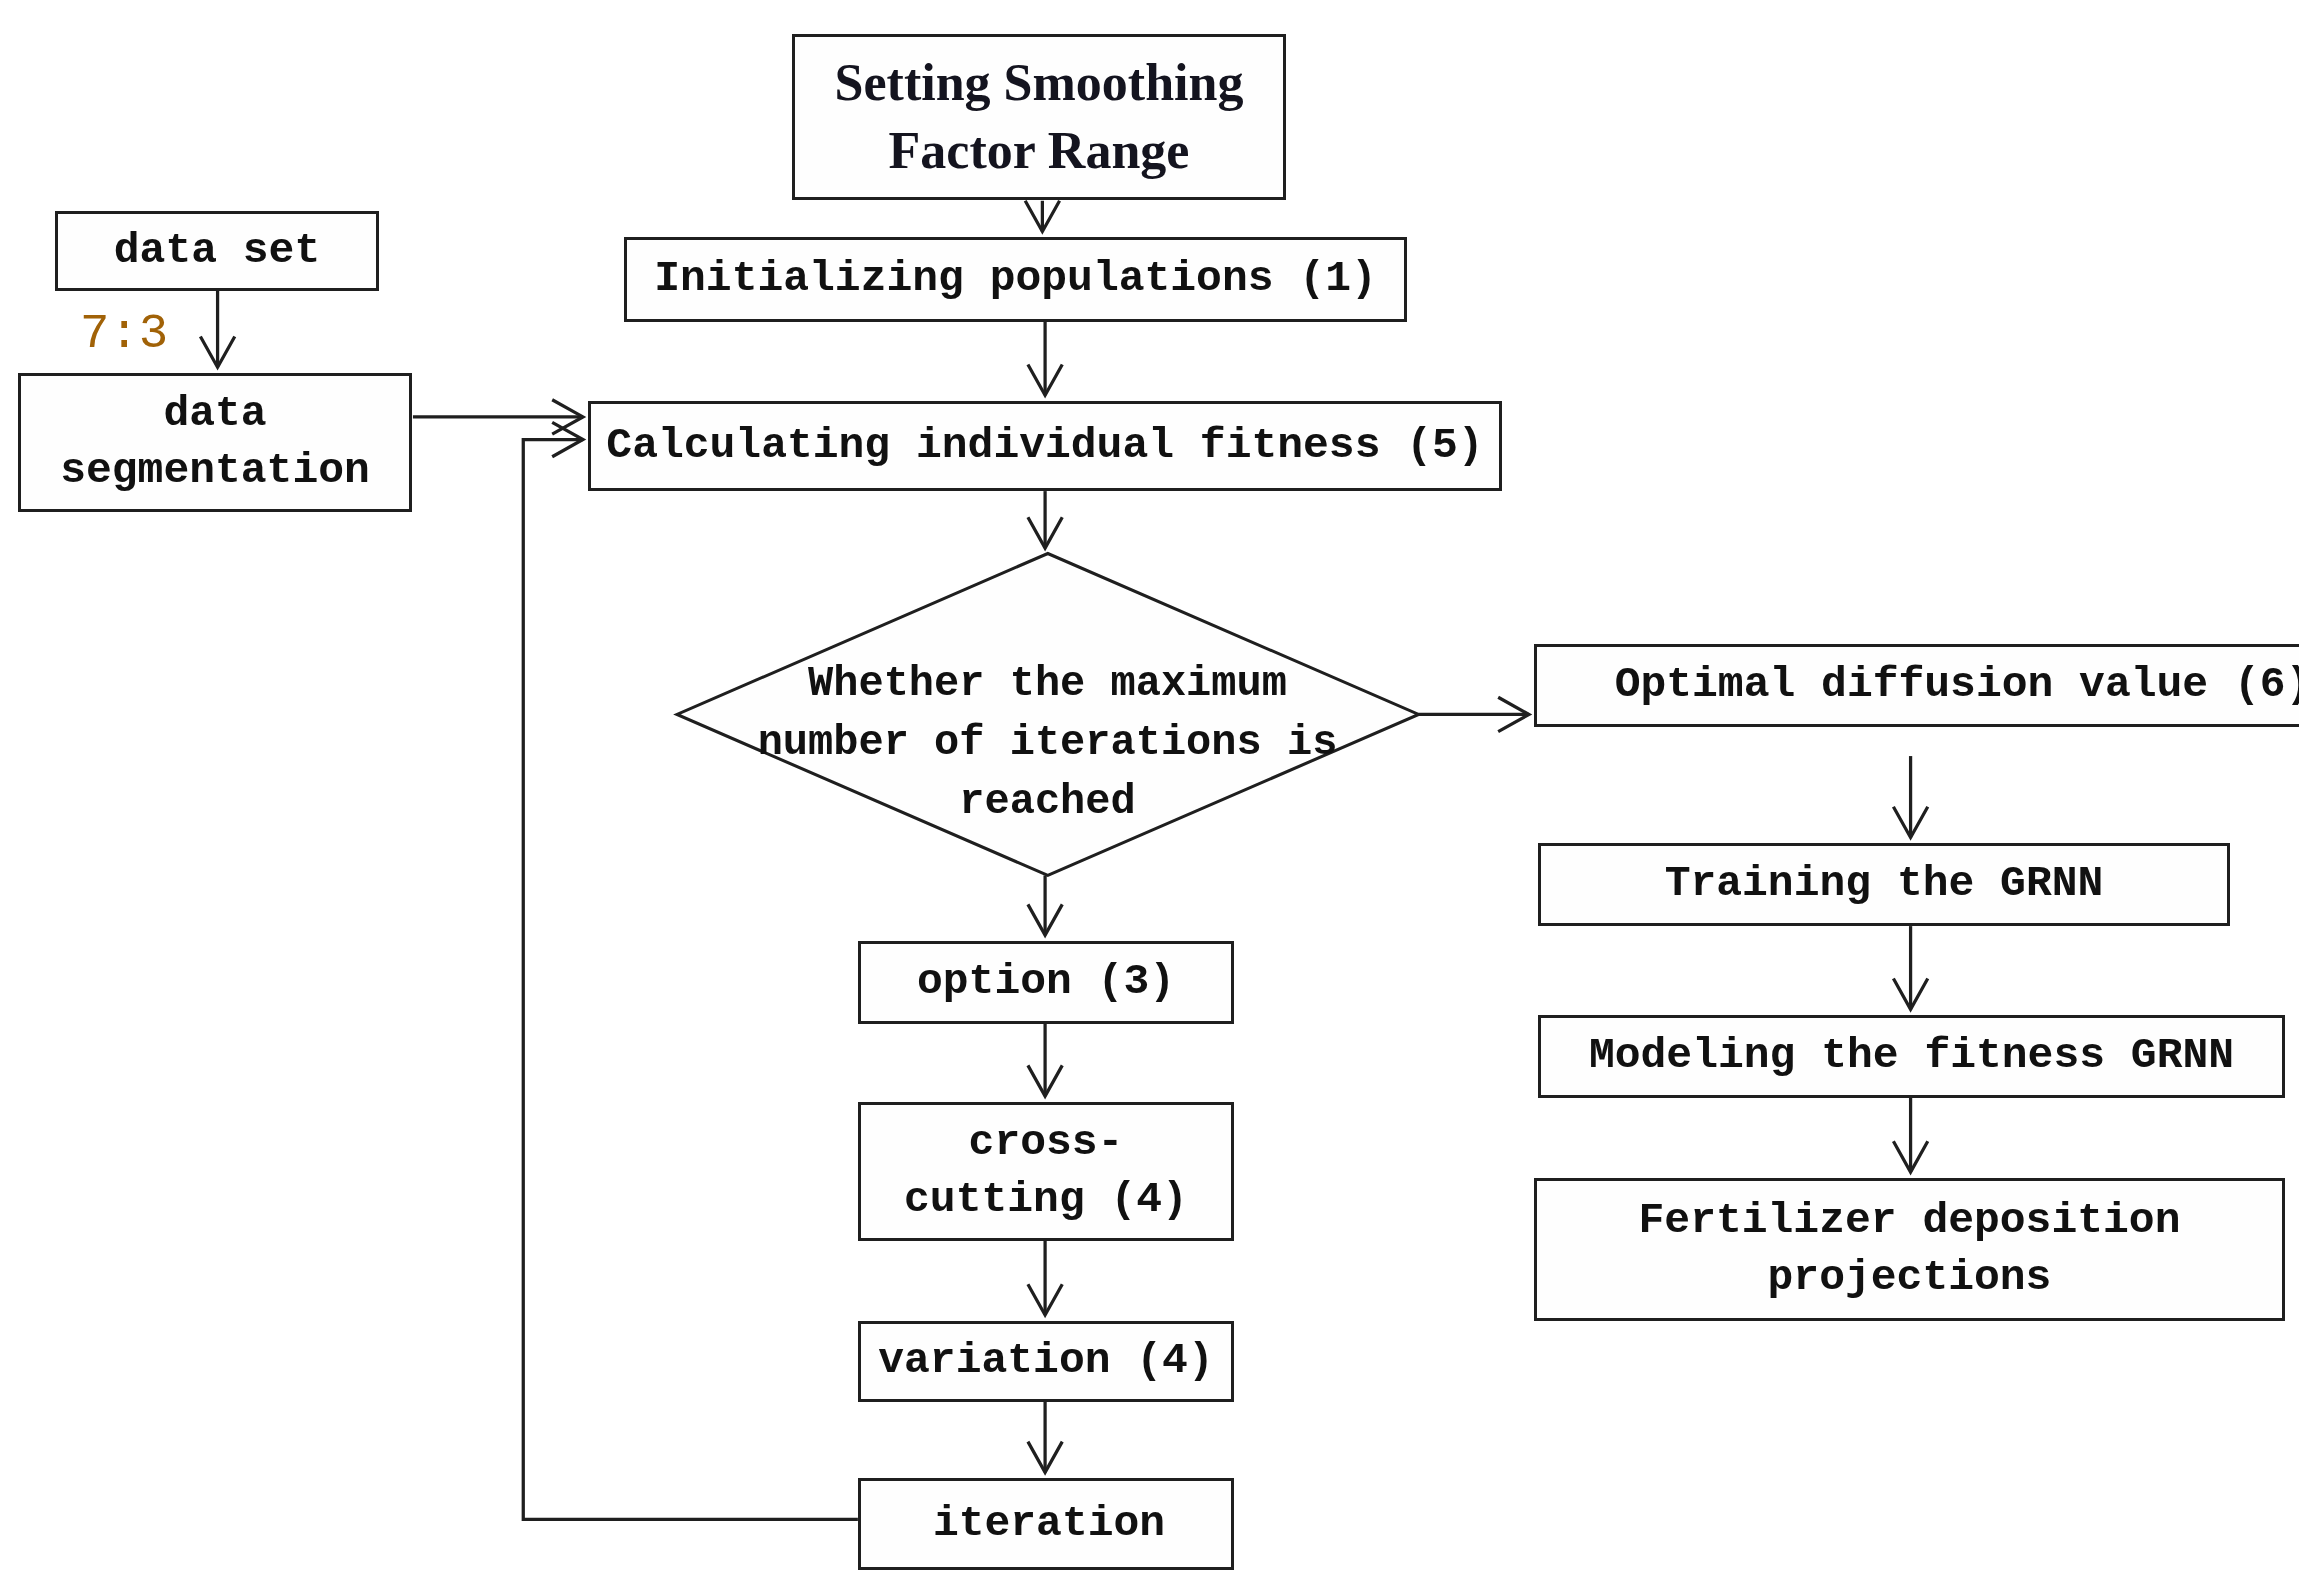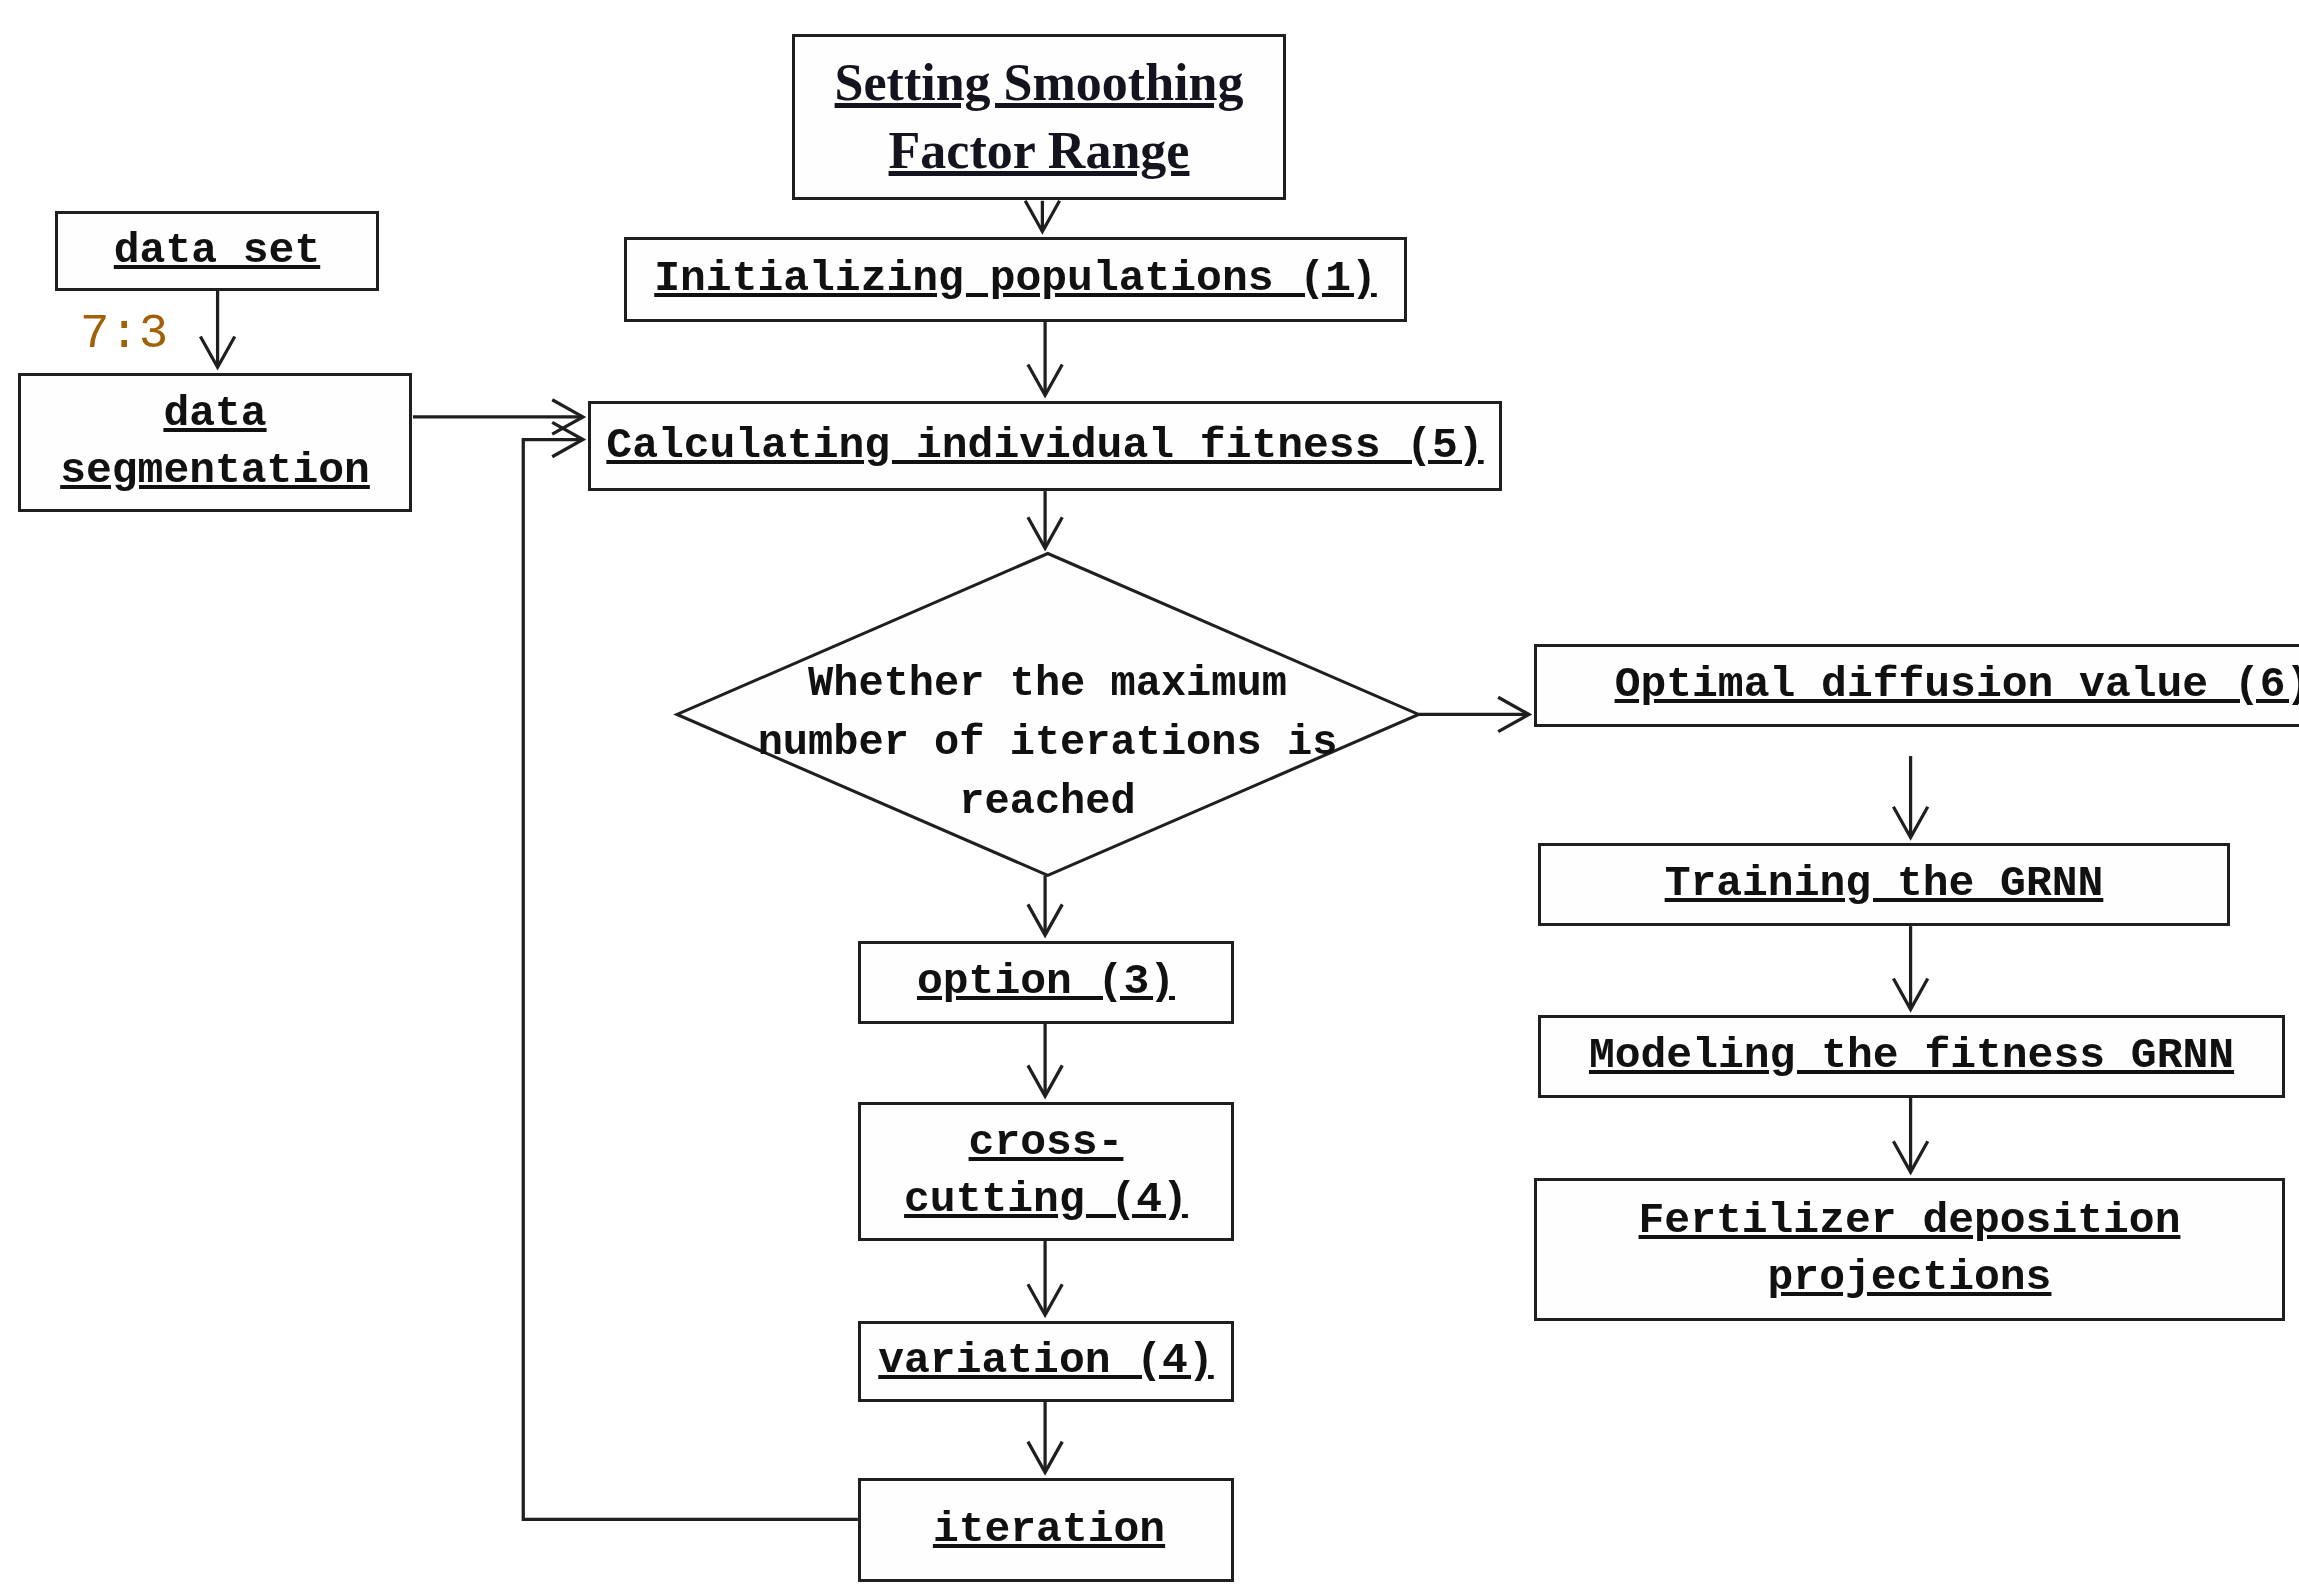--- a/index.html
+++ b/index.html
@@ -31,21 +31,20 @@
     color: #111111;
     display: flex;
     align-items: center;
     justify-content: center;
     text-align: center;
     white-space: pre-line;
     font-weight: 700;
     font-size: 43px;
     line-height: 1.32;
     font-family: "Liberation Mono", "DejaVu Sans Mono", monospace;
-    text-decoration: underline;
   }
   .box.serif {
     font-family: "Liberation Serif", "DejaVu Serif", serif;
     font-size: 52px;
     line-height: 1.3;
     color: #14141f;
   }
   .floating-label {
     position: absolute;
     color: #a16207;
@@ -124,16 +123,16 @@
   <div class="box" style="left:1534px; top:1178px; width:751px; height:143px;">Fertilizer deposition
 projections</div>
 
   <div class="box" style="left:858px; top:941px; width:376px; height:83px;">option (3)</div>
 
   <div class="box" style="left:858px; top:1102px; width:376px; height:139px;">cross-
 cutting (4)</div>
 
   <div class="box" style="left:858px; top:1321px; width:376px; height:81px;">variation (4)</div>
 
-  <div class="box" style="left:858px; top:1478px; width:376px; height:104px;padding-left:6px;">iteration</div>
+  <div class="box" style="left:858px; top:1478px; width:376px; height:92px;padding-left:6px;">iteration</div>
 
 </div>
 
 
 </body></html>

